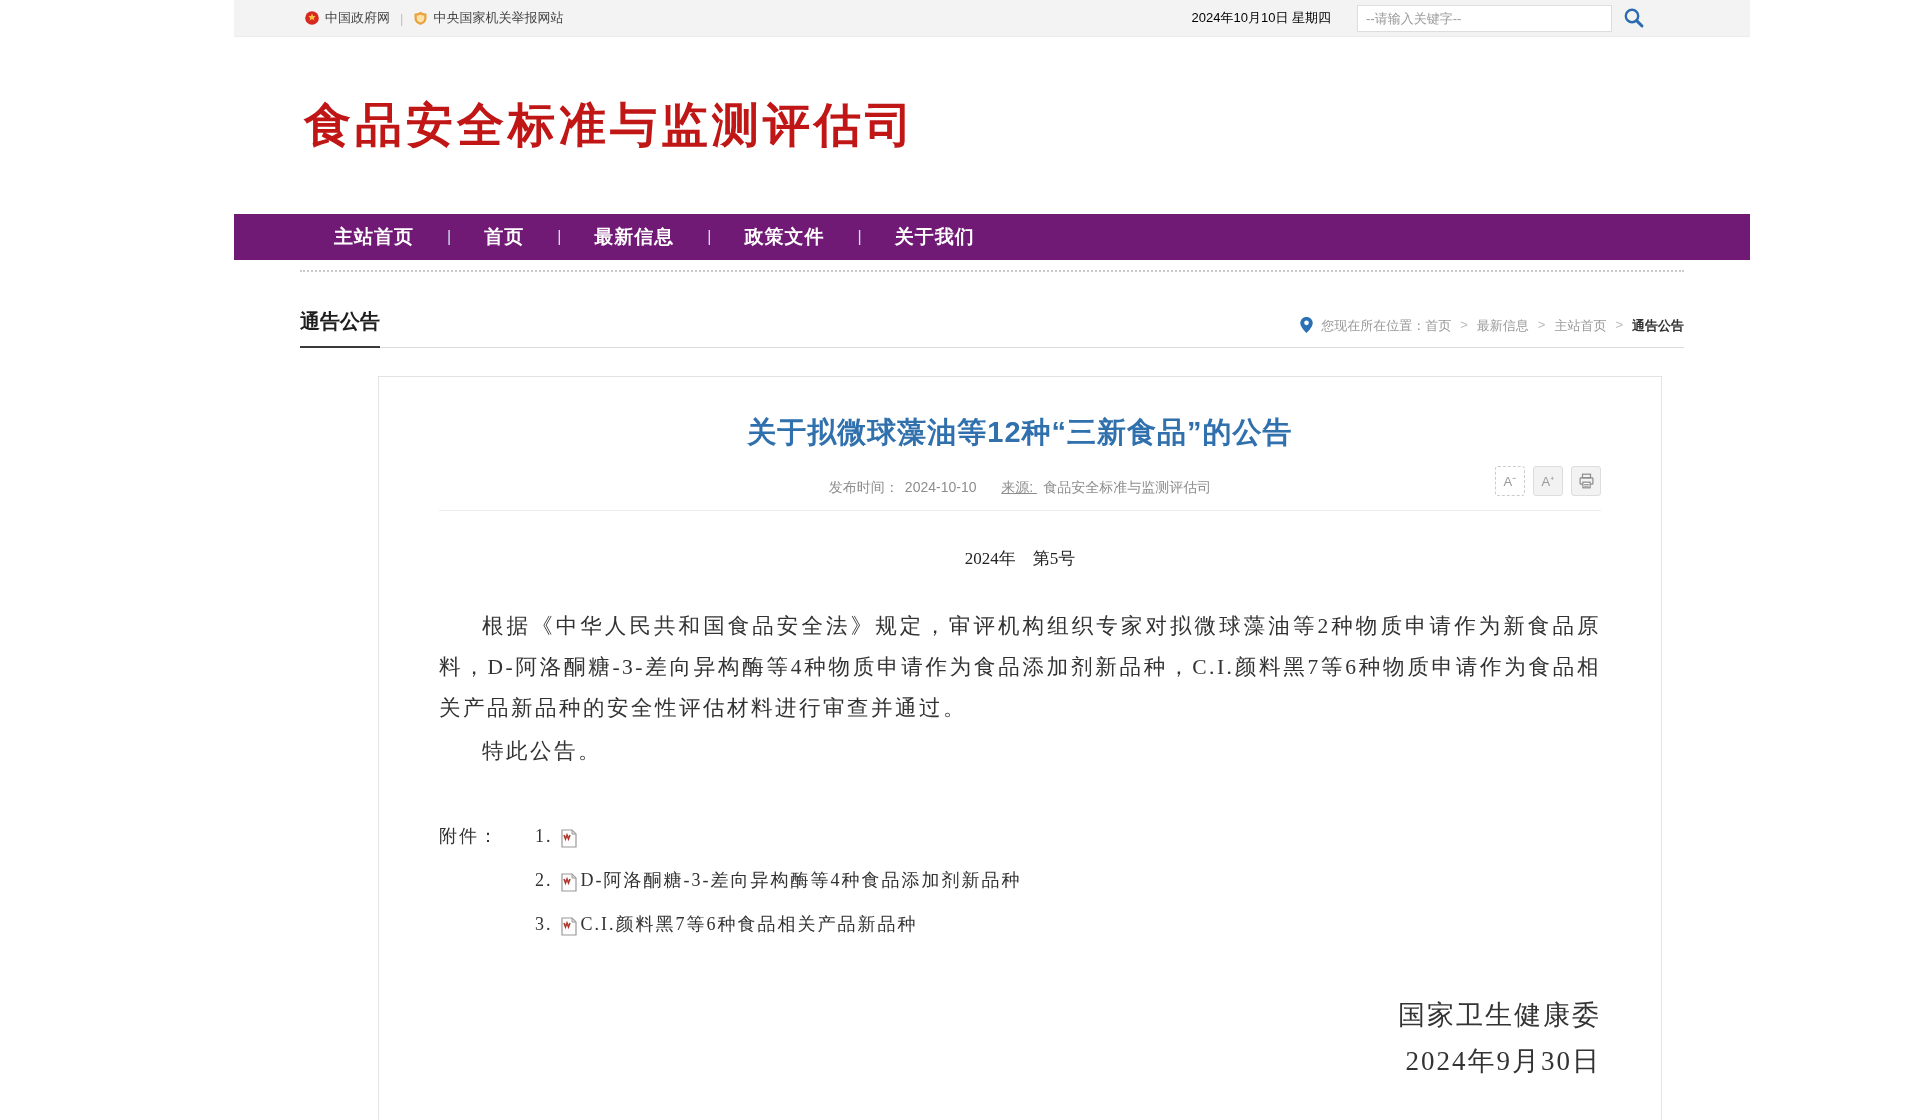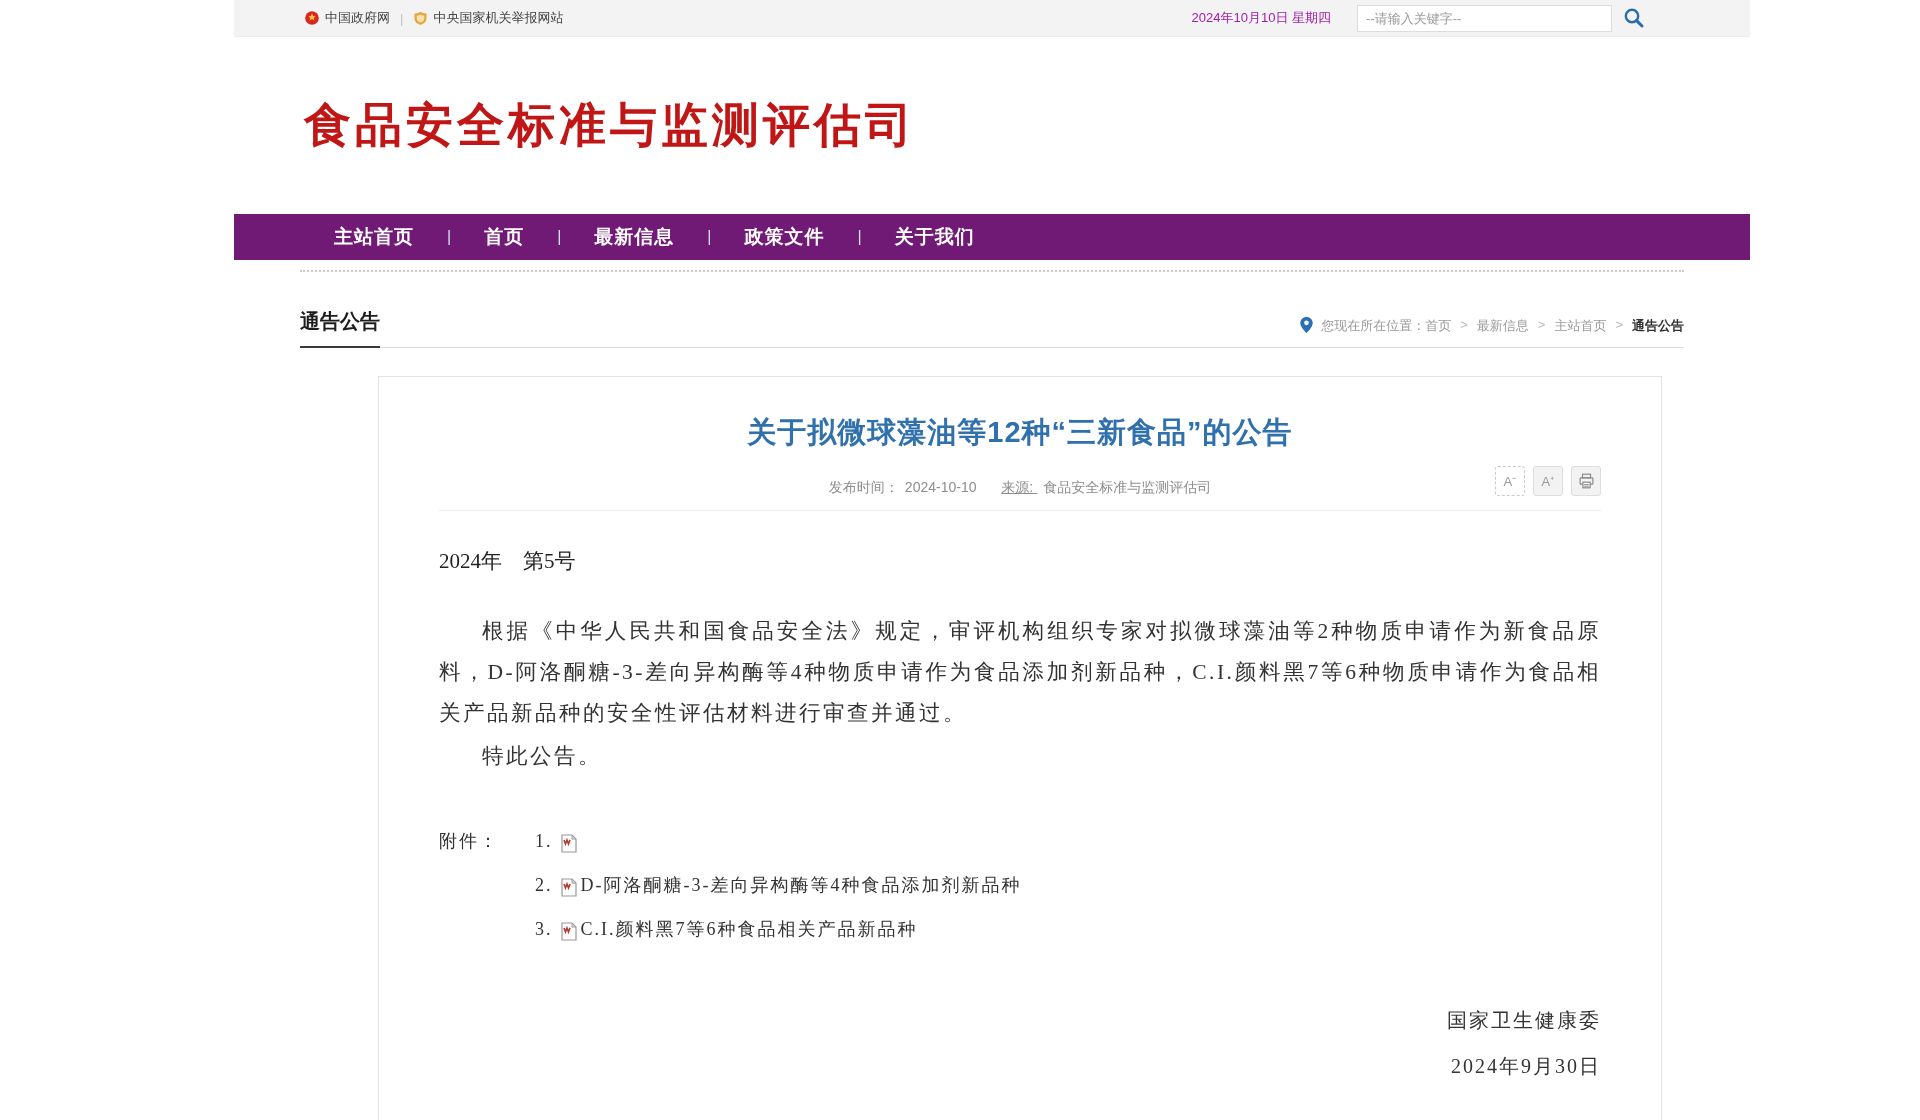--- a/index.html
+++ b/index.html
@@ -8,21 +8,21 @@
   .page { width:1516px; margin-left:234px; }
 
   
   .topbar { height:37px; background:#f3f3f3; border-bottom:1px solid #ececec;
             display:flex; align-items:center; justify-content:space-between;
             padding:0 104px 0 70px; font-size:13px; color:#555; }
   .topbar-left { display:flex; align-items:center; gap:10px; }
   .topbar-link { display:flex; align-items:center; gap:5px; color:#444; cursor:pointer; }
   .topbar-sep { color:#c2c2c2; }
   .topbar-right { display:flex; align-items:center; gap:26px; }
-  .topbar-date { color:#a21caf; }
+  .topbar-date { color:#000000; }
   .searchwrap { display:flex; align-items:center; gap:10px; }
   .search-input { width:255px; height:27px; border:1px solid #ddd; background:#fff;
                   font-size:13px; color:#444; padding:0 8px; outline:none;
                   font-family:"Liberation Sans", sans-serif; }
   .search-input::placeholder { color:#9a9a9a; }
 
   
   .header { height:177px; background:#fff; display:flex; align-items:center; padding-left:70px; }
   .site-title { color:#c01616; font-size:47px; font-weight:bold; letter-spacing:4px; }
 
@@ -54,31 +54,31 @@
   .art-meta { text-align:center; color:#8d8d8d; font-size:14px; margin-top:26px; }
   .art-meta span { margin:0 3px; }
   .tools { position:absolute; right:0; bottom:14px; display:flex; gap:8px; }
   .tool-btn { width:30px; height:30px; display:flex; align-items:center; justify-content:center;
               font-size:13px; color:#9a9a9a; cursor:pointer; background:#f2f2f2;
               border:1px solid #ddd; border-radius:3px; }
   .tool-btn.dashed { background:#fff; border:1px dashed #ccc; }
 
   
   .serif { font-family:"Liberation Serif","DejaVu Serif",serif; color:#333; }
-  .doc-number { font-size:21px; margin-top:36px; color:#222; }
+  .doc-number { text-align:center; font-size:17px; margin-top:36px; color:#222; }
   .body-para { font-size:21.5px; line-height:41px; letter-spacing:2.5px;
                text-align:justify; text-indent:2em; margin-top:36px; }
   .body-para.second { margin-top:2px; }
   .attachments { margin-top:42px; font-size:18px; line-height:44px; letter-spacing:2px; }
   .att-row { display:flex; align-items:center; }
   .att-label { display:inline-block; width:96px; flex:0 0 96px; }
   .att-num { margin-right:8px; }
   .att-icon { margin-right:4px; display:inline-flex; position:relative; top:2px; }
   .att-link { cursor:pointer; }
-  .signature { text-align:right; margin-top:46px; font-size:20px; line-height:46px;
+  .signature { text-align:right; margin-top:46px; font-size:27px; line-height:46px;
                letter-spacing:2px; }
   .related { margin-top:42px; font-size:21.5px; letter-spacing:2px; text-indent:2em; }
   .related-link { cursor:pointer; }
 </style>
 </head>
 <body>
 
 <div class="page">
 
   <div class="topbar">

